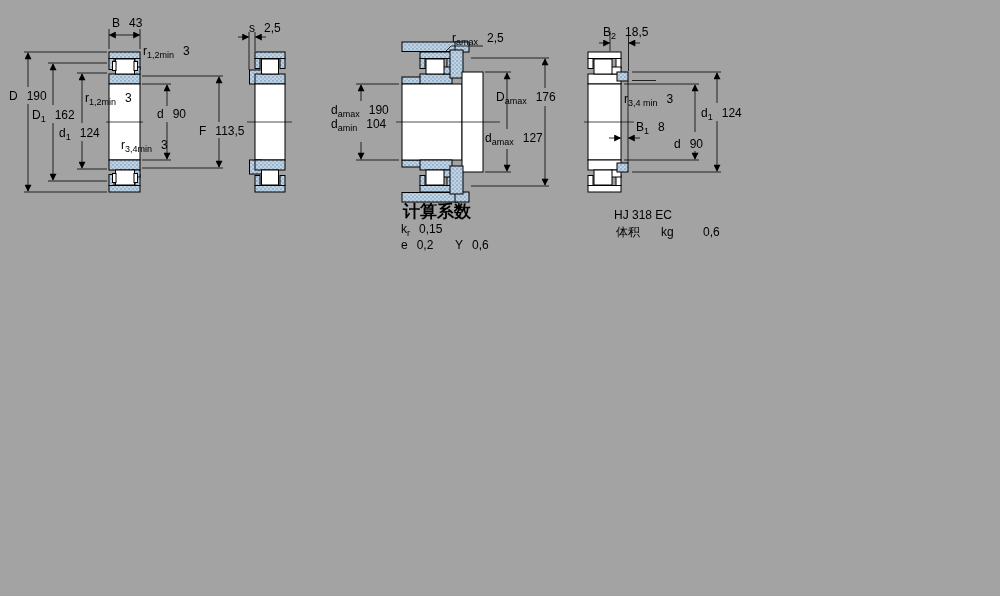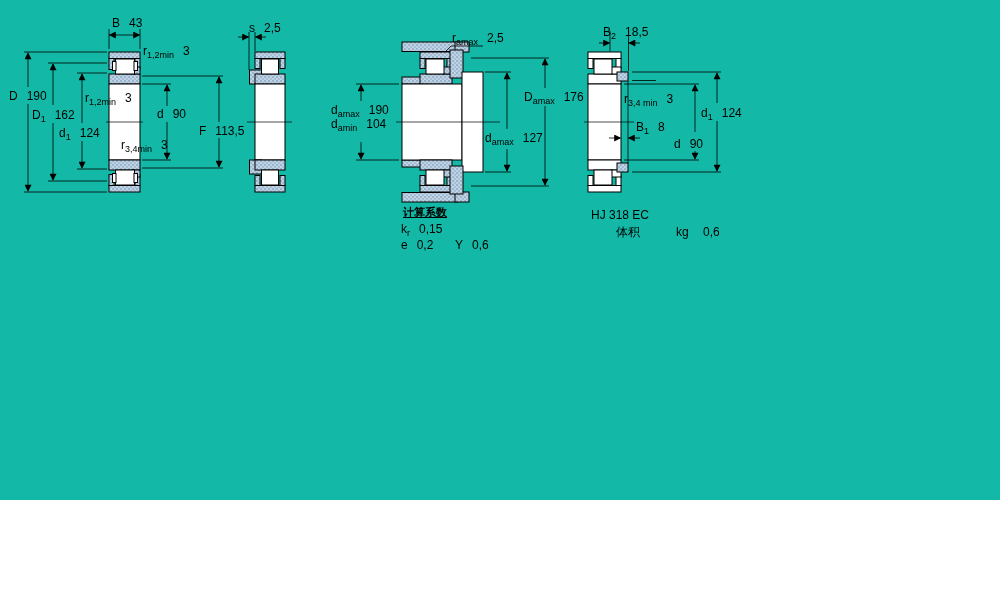--- a/index.html
+++ b/index.html
@@ -1,21 +1,21 @@
 <!DOCTYPE html>
 <html><head>
 <meta charset="utf-8">
 <style>
   html,body{margin:0;padding:0;background:#fff;}
-  #canvas{position:relative;width:1000px;height:500px;background:#14b8a6;overflow:hidden;
+  #canvas{position:relative;width:1000px;height:596px;background:#a3a3a3;overflow:hidden;
           font-family:"Liberation Sans","DejaVu Sans",sans-serif;color:#000;}
   .dim{position:absolute;font-size:12px;line-height:14px;white-space:nowrap;}
   .dim sub{font-size:9px;line-height:0;vertical-align:-3px;}
   .dim .val{margin-left:9px;}
-  .title-bold{font-weight:bold;font-size:11px;text-decoration:underline;}
+  .title-bold{font-weight:bold;font-size:17px;}
   svg{position:absolute;left:0;top:0;}
   .bl{fill:url(#dots);stroke:#000;stroke-width:1;}
   .wh{fill:#ffffff;stroke:#000;stroke-width:1;}
   .ln{stroke:#000;stroke-width:0.8;fill:none;}
   .ax{stroke:#000;stroke-width:0.7;fill:none;}
 </style>
 </head>
 <body>
 
 <div id="canvas">
@@ -235,21 +235,21 @@
   </div>
   <div class="dim" style="left:331px;top:103px">
     <span>d</span><sub>amax</sub><span class="val">190</span>
   </div>
   <div class="dim" style="left:331px;top:117px">
     <span>d</span><sub>amin</sub><span class="val">104</span>
   </div>
   <div class="dim" style="left:485px;top:131px">
     <span>d</span><sub>amax</sub><span class="val">127</span>
   </div>
-  <div class="dim" style="left:524px;top:90px">
+  <div class="dim" style="left:496px;top:90px">
     <span>D</span><sub>amax</sub><span class="val">176</span>
   </div>
 
   <div class="dim" style="left:603px;top:25px">
     <span>B</span><sub>2</sub><span class="val">18,5</span>
   </div>
   <div class="dim" style="left:624px;top:92px">
     <span>r</span><sub>3,4 min</sub><span class="val">3</span>
   </div>
   <div class="dim" style="left:636px;top:120px">
@@ -266,18 +266,18 @@
   <div class="dim" style="left:401px;top:222px">
     <span>k</span><sub>r</sub><span class="val">0,15</span>
   </div>
   <div class="dim" style="left:401px;top:238px">
     <span>e</span><span class="val">0,2</span>
   </div>
   <div class="dim" style="left:455px;top:238px">
     <span>Y</span><span class="val">0,6</span>
   </div>
 
-  <div class="dim" style="left:591px;top:208px">HJ 318 EC</div>
+  <div class="dim" style="left:614px;top:208px">HJ 318 EC</div>
   <div class="dim" style="left:616px;top:225px">体积</div>
-  <div class="dim" style="left:676px;top:225px">kg</div>
+  <div class="dim" style="left:661px;top:225px">kg</div>
   <div class="dim" style="left:703px;top:225px">0,6</div>
 
 </div>
 
 </body></html>

